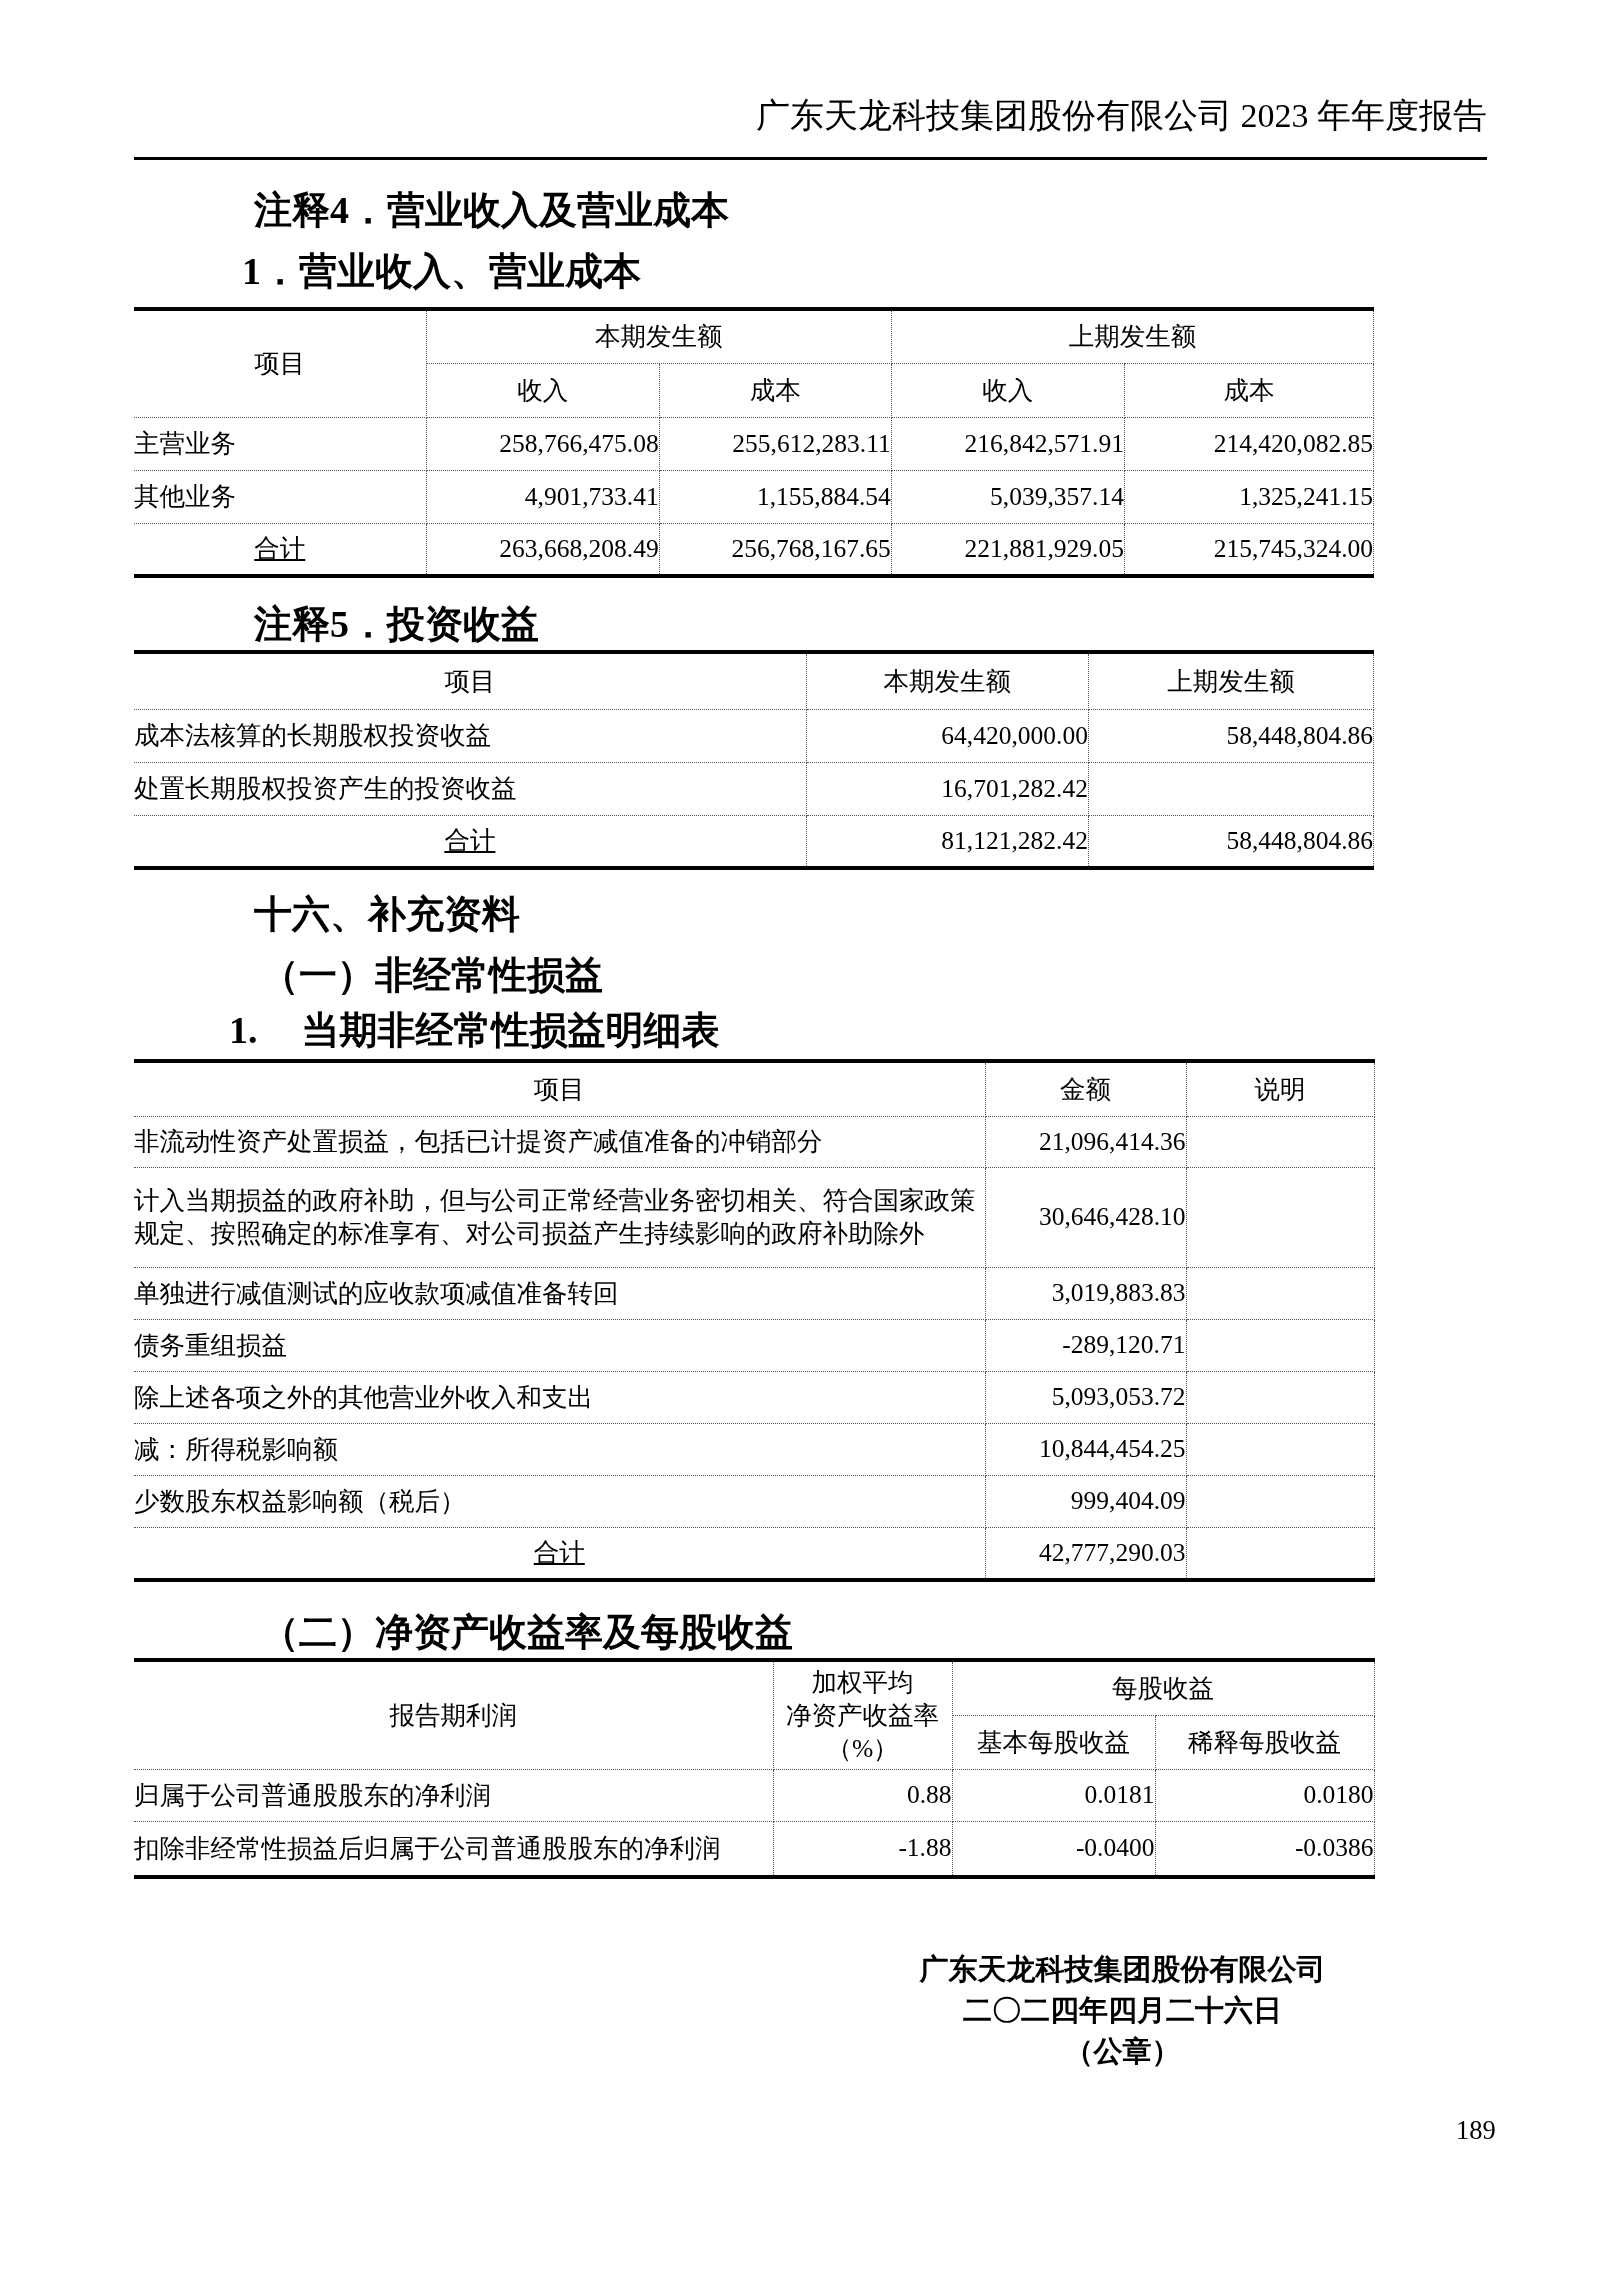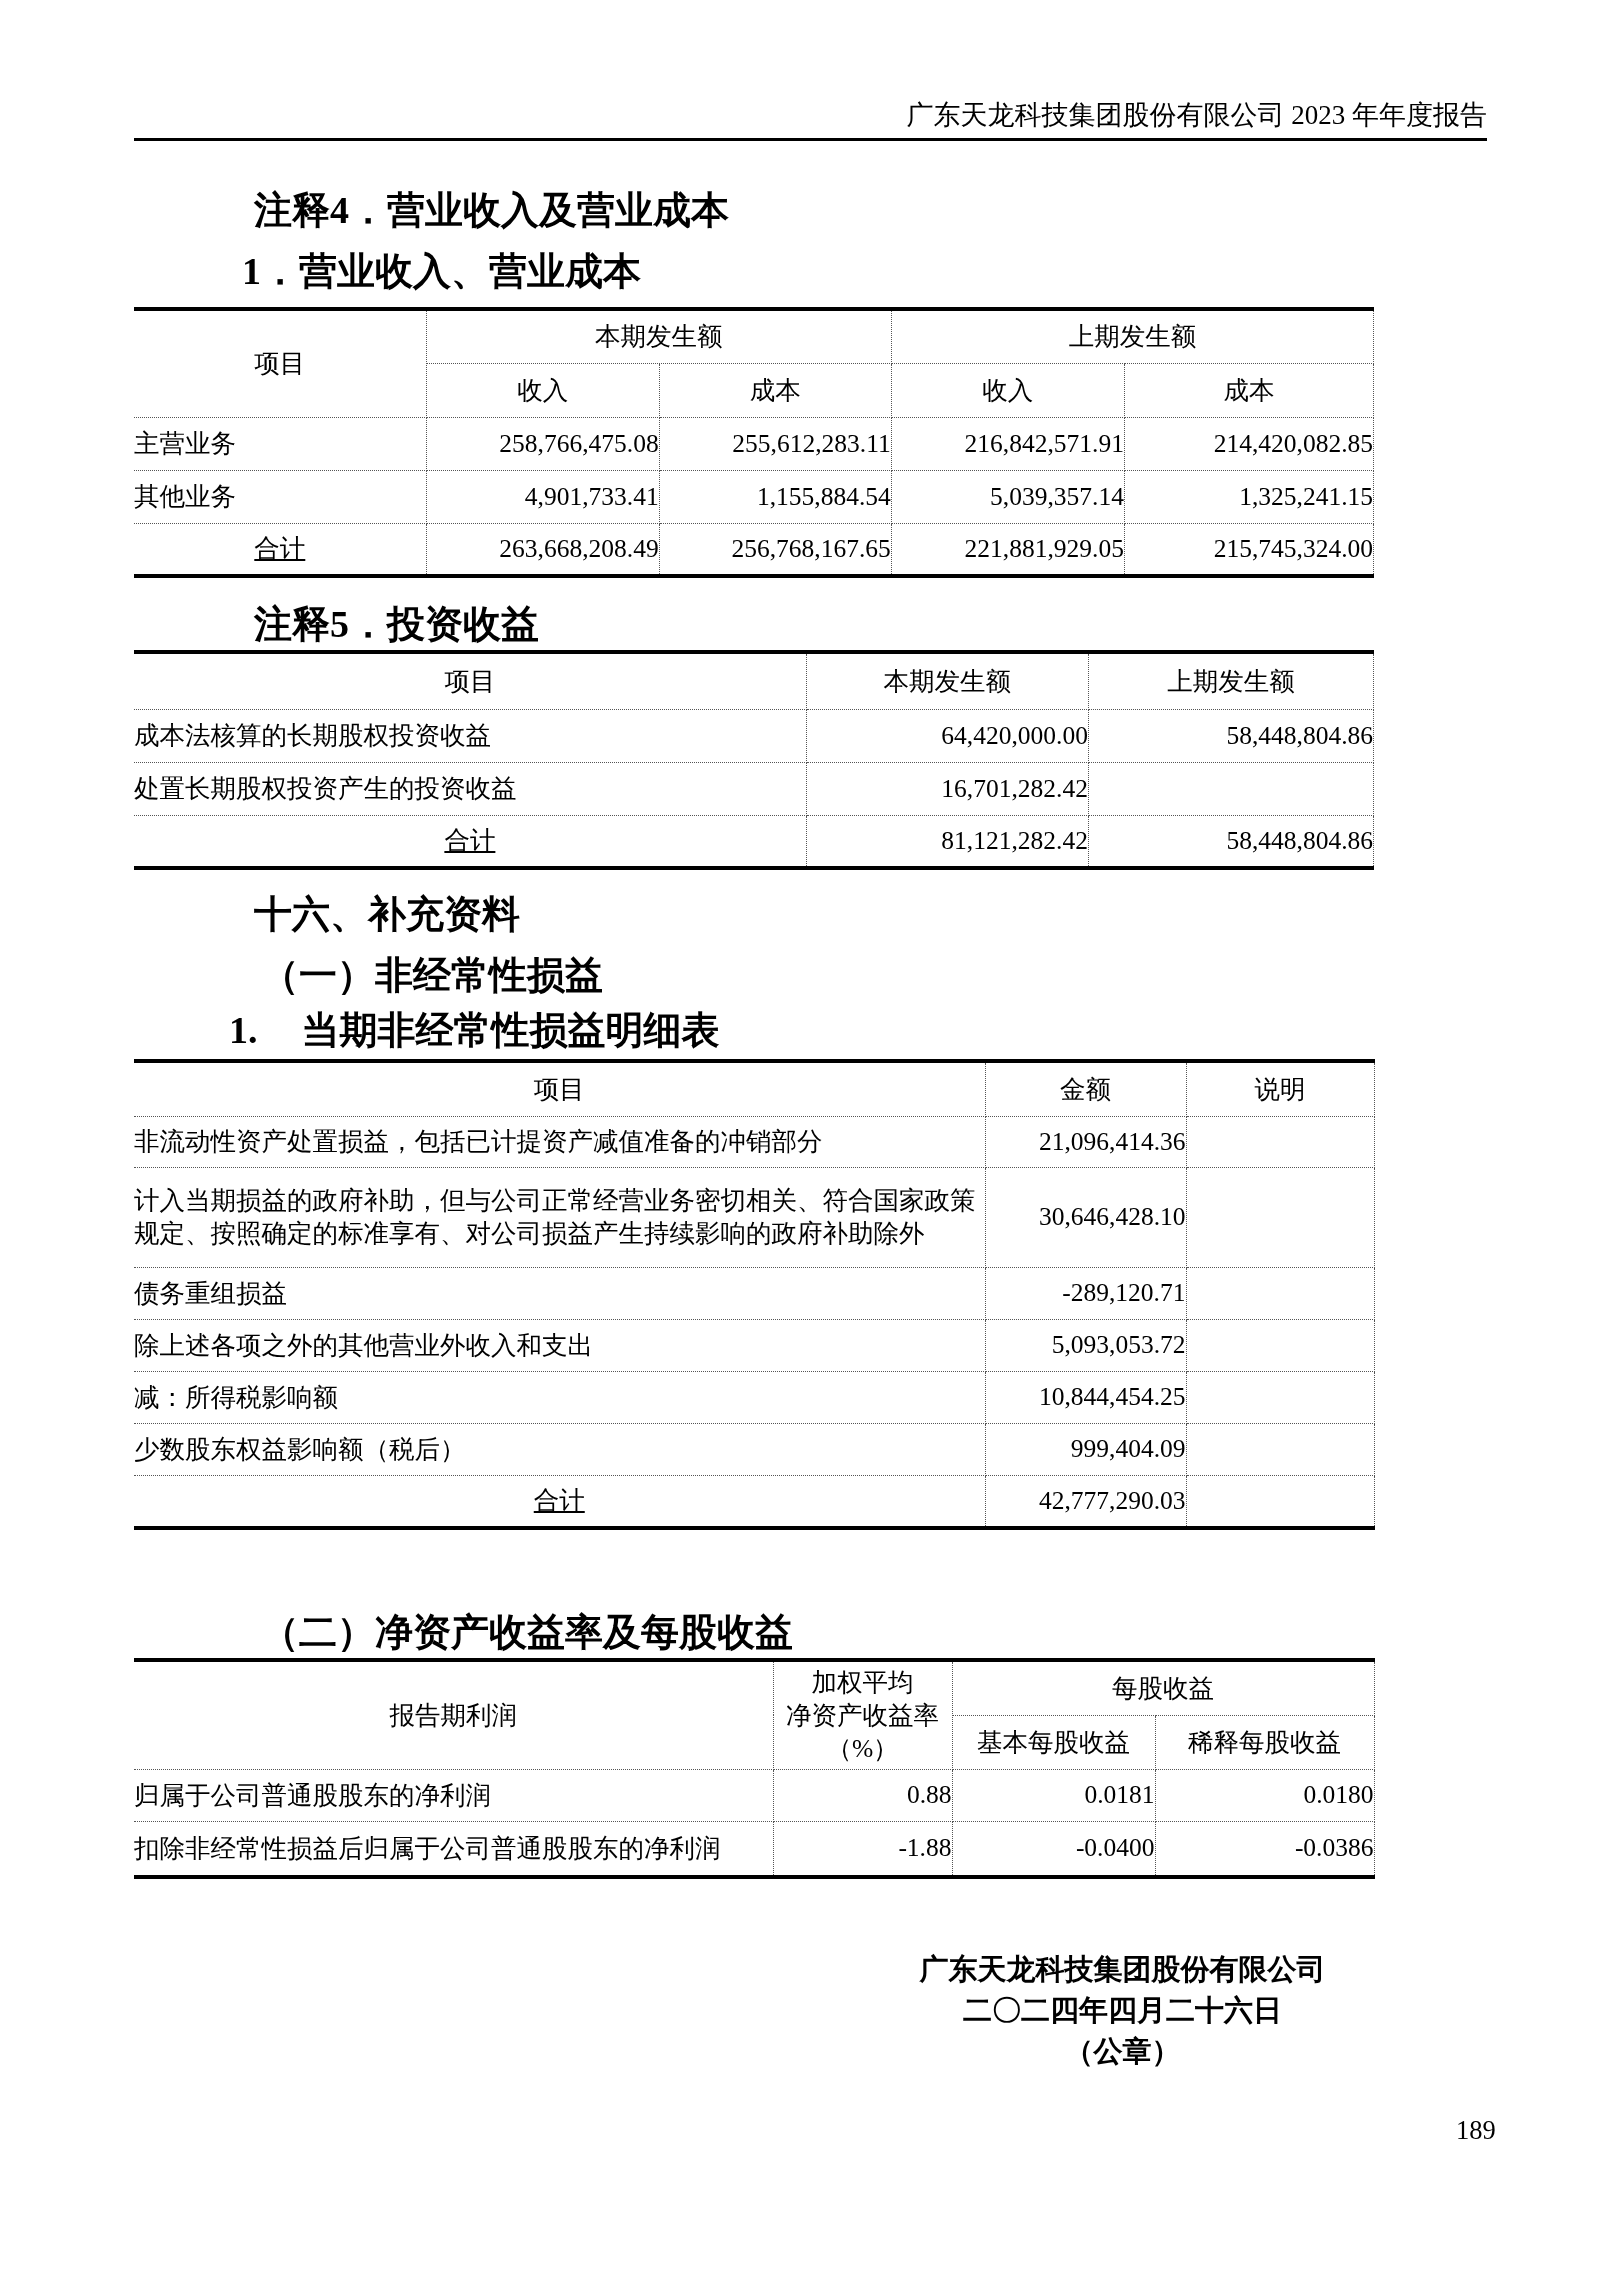--- a/index.html
+++ b/index.html
@@ -14,23 +14,23 @@
     overflow: hidden;
   }
 
   
   .doc-header {
     position: absolute;
     left: 134px;
     top: 98px;
     width: 1353px;
     text-align: right;
-    font-size: 27px;
+    font-size: 34px;
     line-height: 35px;
-    padding-bottom: 5px;
+    padding-bottom: 24px;
     border-bottom: 3.9px solid #000;
   }
 
   
   .h-title {
     position: absolute;
     margin: 0;
     font-size: 38px;
     line-height: 37px;
     font-weight: 700;
@@ -214,20 +214,25 @@
     </thead>
     <tbody>
       <tr class="h52">
         <td class="lbl">非流动性资产处置损益，包括已计提资产减值准备的冲销部分</td>
         <td class="num">21,096,414.36</td>
         <td></td>
       </tr>
       <tr class="h102">
         <td class="lbl wrap">计入当期损益的政府补助，但与公司正常经营业务密切相关、符合国家政策规定、按照确定的标准享有、对公司损益产生持续影响的政府补助除外</td>
         <td class="num">30,646,428.10</td>
+        <td></td>
+      </tr>
+      <tr class="h53">
+        <td class="lbl">单独进行减值测试的应收款项减值准备转回</td>
+        <td class="num">3,019,883.83</td>
         <td></td>
       </tr>
       <tr class="h53">
         <td class="lbl">债务重组损益</td>
         <td class="num">-289,120.71</td>
         <td></td>
       </tr>
       <tr class="h53">
         <td class="lbl">除上述各项之外的其他营业外收入和支出</td>
         <td class="num">5,093,053.72</td>

